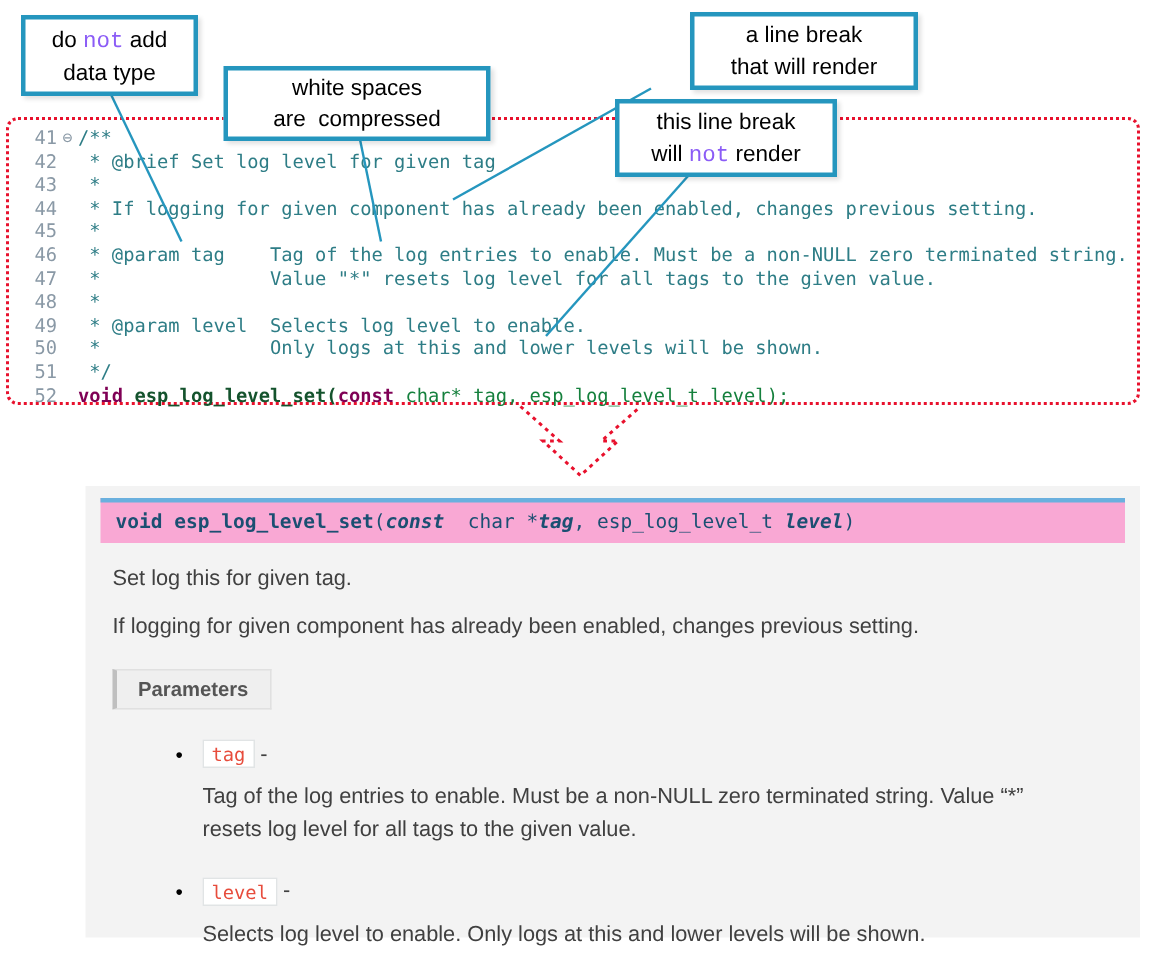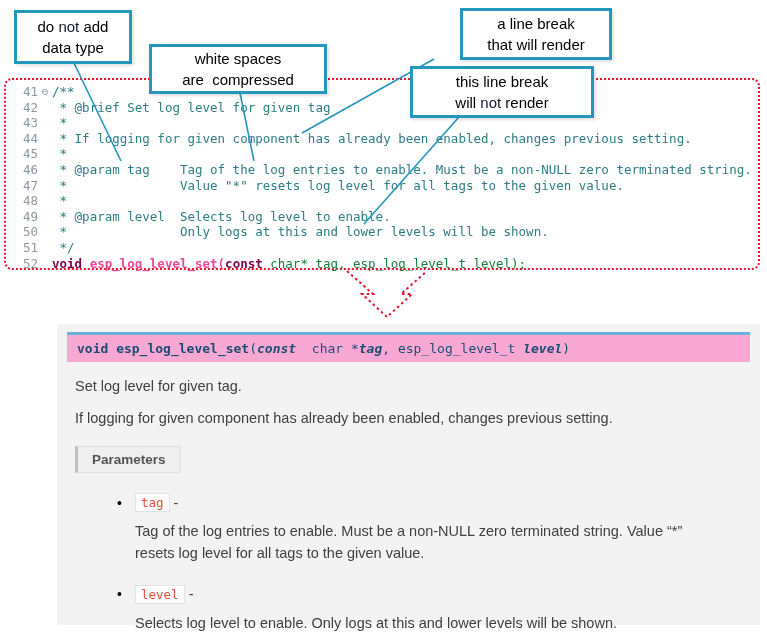--- a/index.html
+++ b/index.html
@@ -11,43 +11,43 @@
 
   
   .callout {
     position:absolute; z-index:6; background:#fff;
     border:3px solid #2596BE; display:flex; flex-direction:column;
     align-items:center; justify-content:center;
     font-size:15px; line-height:1.4; color:#000; text-align:center;
     box-shadow:2px 2px 3px rgba(0,0,0,.12);
   }
   .callout .cline { white-space:pre; }
-  .red-word { color:#0f172a; }
+  .red-word { color:#8b5cf6;font-family:Liberation Mono, monospace; }
   #callout-1 { left:14px;  top:10px; width:118px; height:54px; }
   #callout-2 { left:149px; top:44px; width:178px; height:50px; }
   #callout-3 { left:424px; top:8px;  width:152px; height:52px;margin-left:36px; }
-  #callout-4 { left:410px; top:66px; width:184px; height:52px; }
+  #callout-4 { left:410px; top:66px; width:148px; height:52px; }
 
   
   .overlay { position:absolute; left:0; top:0; z-index:5; pointer-events:none; }
 
   
   .code-box {
     position:absolute; left:4px; top:78px; width:756px; height:192px;
     border:2px dotted #E8112D; border-radius:8px; background:#fff;
     padding:4px 0 0 6px; z-index:2;
     font-family:"DejaVu Sans Mono", monospace; font-size:12.5px; line-height:15.6px;
   }
   .crow { display:flex; }
   .lnum { width:26px; text-align:right; color:#8A99A6; flex:none; }
   .fold { width:14px; text-align:center; color:#8A99A6; font-size:11px; flex:none; }
   .src  { white-space:pre; color:#000; }
   .cmt  { color:#2E7D86; }
   .kw   { color:#7F0055; font-weight:bold; white-space:pre; }
-  .fn   { color:#ec4899; font-weight:bold; white-space:pre; }
+  .fn   { color:#14532d; font-weight:bold; white-space:pre; }
   .plain{ color:#15803d; white-space:pre; }
 
   
   .doc-panel {
     position:absolute; left:57px; top:324px; width:703px; height:301px;
     background:#F3F3F3; z-index:1; padding:8px 10px;
     color:#404040; font-size:14.5px;
   }
   .signature {
     background:#f9a8d4; border-top:3px solid #6AB0DE;
@@ -162,21 +162,21 @@
     <div class="cline">that will render</div>
   </div>
   <div class="callout" id="callout-4">
     <div class="cline">this line break</div>
     <div class="cline"><span>will </span><span class="red-word">not</span><span> render</span></div>
   </div>
 
   <div class="doc-panel">
     <div class="signature"><span class="sig-b">void </span><span class="sig-b">esp_log_level_set</span><span>(</span><span class="sig-bi">const</span><span>  char *</span><span class="sig-bi">tag</span><span>, </span><span>esp_log_level_t </span><span class="sig-bi">level</span><span>)</span></div>
 
-    <div class="doc-p">Set log level for given tag.</div>
+    <div class="doc-p">Set log this for given tag.</div>
     <div class="doc-p">If logging for given component has already been enabled, changes previous setting.</div>
 
     <div class="params-label">Parameters</div>
 
     <div class="param-list">
       <div class="param-item">
         <div class="param-head">
           <span class="bullet">•</span>
           <code class="literal">tag</code>
           <span> -</span>

